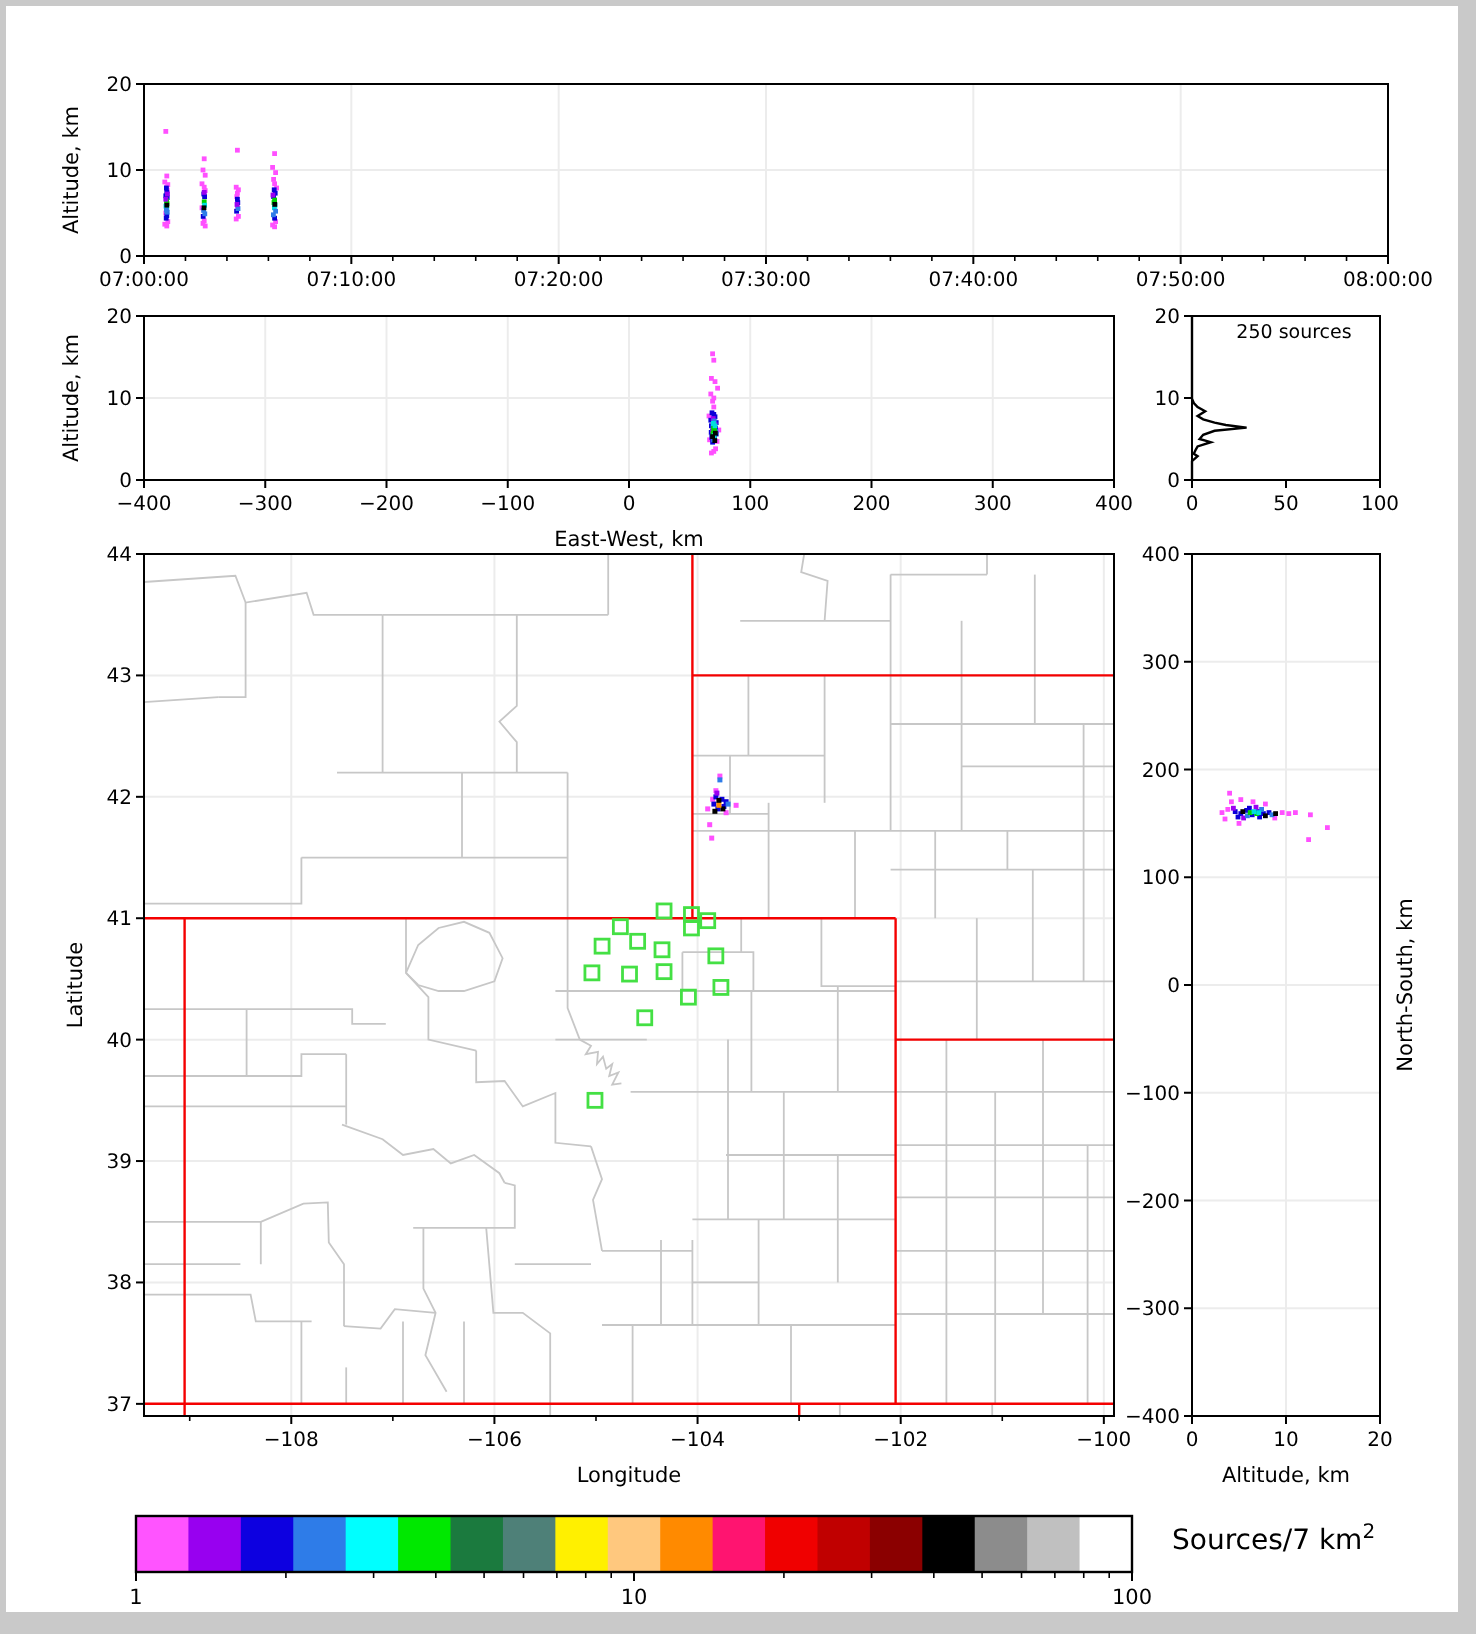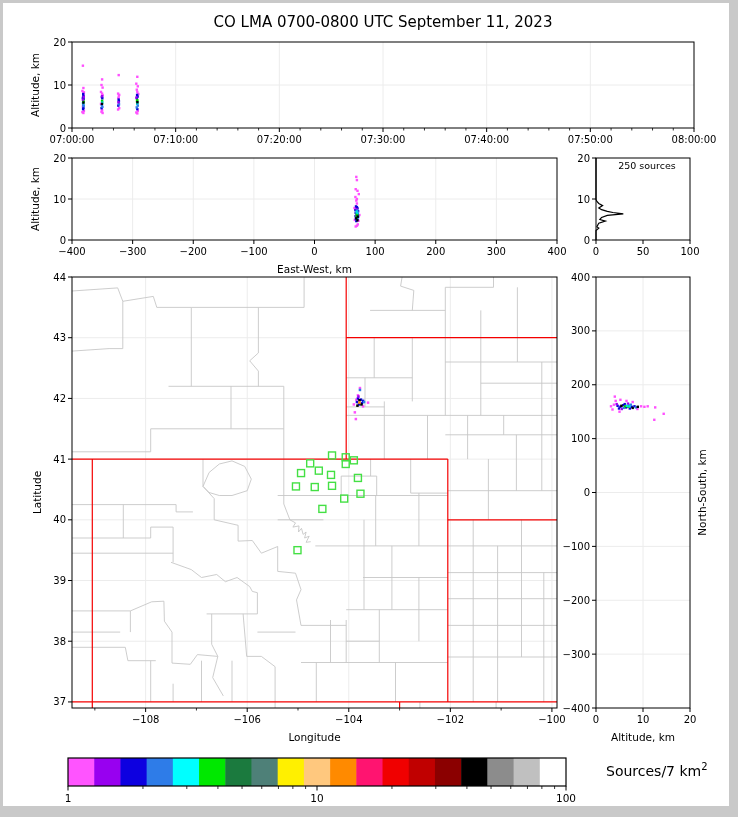--- a/index.html
+++ b/index.html
@@ -1,29 +1,28 @@
 <!DOCTYPE html>
 <html><head>
 <meta charset="utf-8">
 <style>
   html,body{margin:0;padding:0;background:#c9c9c9;font-family:"DejaVu Sans",sans-serif;}
   #fig{position:relative;width:738px;height:817px;background:#c9c9c9;overflow:hidden;}
   #canvas{position:absolute;left:3px;top:3px;width:726px;height:803px;background:#ffffff;}
   #plot{position:absolute;left:0;top:0;}
   .title{position:absolute;top:13px;left:383px;transform:translateX(-50%);font-size:15px;color:#000;white-space:nowrap;}
-  .cbar-label{position:absolute;left:586px;top:761px;font-size:14px;color:#000;white-space:nowrap;margin-left:20px;}
+  .cbar-label{position:absolute;left:586px;top:761px;font-size:14px;color:#000;white-space:nowrap;}
   .cbar-label sup{font-size:10px;}
   svg text{fill:#000;font-family:"DejaVu Sans",sans-serif;}
 </style>
 </head>
 <body>
 
 <div id="fig">
   <div id="canvas"></div>
-  <div class="title">CO LMA 0700-0800 UTC September 11, 2023</div>
   <svg id="plot" width="738" height="817" viewBox="0 0 738 817">
       <g>
         <g>
           <line x1="175.66666666666666" x2="175.66666666666666" y1="42" y2="128" stroke="#ececec" stroke-width="1"></line>
           <line x1="279.3333333333333" x2="279.3333333333333" y1="42" y2="128" stroke="#ececec" stroke-width="1"></line>
           <line x1="383" x2="383" y1="42" y2="128" stroke="#ececec" stroke-width="1"></line>
           <line x1="486.66666666666663" x2="486.66666666666663" y1="42" y2="128" stroke="#ececec" stroke-width="1"></line>
           <line x1="590.3333333333334" x2="590.3333333333334" y1="42" y2="128" stroke="#ececec" stroke-width="1"></line>
           <line y1="85" y2="85" x1="72" x2="694" stroke="#ececec" stroke-width="1"></line>
         </g>

